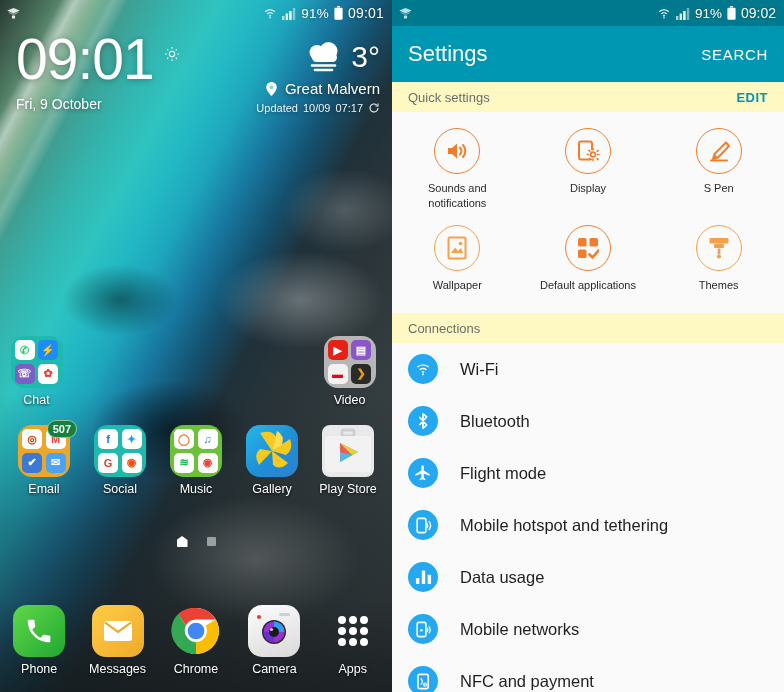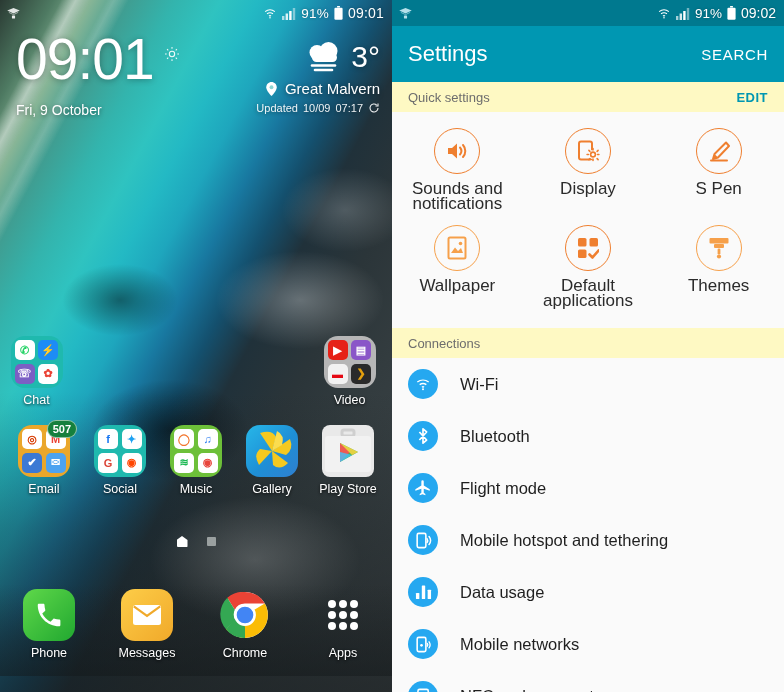--- a/index.html
+++ b/index.html
@@ -68,21 +68,21 @@
   .sb-txt { font-size: 13.5px; text-shadow: 0 0 3px rgba(0,0,0,.35); }
   .sb-clock { font-size: 14px; }
 
   
   .widget { position: relative; z-index: 5; padding: 2px 12px 0 16px; color:#fff; }
   .w-row { display: flex; align-items: flex-start; justify-content: space-between; }
   .clock-big {
     font-size: 57px; line-height: 62px; font-weight: 300;
     letter-spacing: -1px; text-shadow: 0 1px 6px rgba(0,0,0,.3);
   }
-  .clock-date { font-size: 14px; margin-top: 12px; text-shadow: 0 1px 4px rgba(0,0,0,.45); }
+  .clock-date { font-size: 14px; margin-top: 6px; text-shadow: 0 1px 4px rgba(0,0,0,.45); }
   .bright-icon { margin: 18px 0 0 10px; opacity: .92; }
   .weather { text-align: right; padding-top: 12px; min-width: 160px; }
   .w-top { display: flex; align-items: center; justify-content: flex-end; gap: 6px; }
   .temp { font-size: 30px; font-weight: 300; line-height: 32px; text-shadow: 0 1px 5px rgba(0,0,0,.35); }
   .w-loc {
     display: flex; align-items: center; justify-content: flex-end; gap: 8px;
     font-size: 15px; margin-top: 6px; text-shadow: 0 1px 4px rgba(0,0,0,.5);
   }
   .w-upd {
     display: flex; align-items: center; justify-content: flex-end; gap: 5px;
@@ -124,21 +124,21 @@
   }
   .pg-home {
     width: 11px; height: 11px; background: #fff;
     border-radius: 3px 3px 1px 1px;
     clip-path: polygon(50% 0, 100% 36%, 100% 100%, 0 100%, 0 36%);
   }
   .pg-dot { width: 9px; height: 9px; background: #9aa0a0; border-radius: 1px; }
 
   
   .dock {
-    position: absolute; z-index: 5; bottom: 16px; left: 0; right: 0; height: 92px;
+    position: absolute; z-index: 5; bottom: 0; left: 0; right: 0; height: 92px;
     display: flex; justify-content: space-around; align-items: flex-start;
     padding-top: 5px;
     background: linear-gradient(to bottom, rgba(20,25,27,0) 0%, rgba(20,25,27,.30) 60%, rgba(18,23,25,.45) 100%);
   }
 
   
   .settings { width: 392px; height: 692px; background: #fafafa; position: relative; overflow: hidden; }
   .set-status {
     height: 26px; background: #00798f; color: #fff;
     display: flex; align-items: center; padding: 0 8px 0 6px;
@@ -161,21 +161,21 @@
   .sec-head .a { font-size: 13px; color: #0097b2; font-weight: bold; letter-spacing: .5px; }
 
   .qgrid { display: grid; grid-template-columns: repeat(3, 1fr); padding: 12px 0 10px; background:#fafafa; }
   .qcell { display: flex; flex-direction: column; align-items: center; padding: 4px 2px 10px; }
   .qring {
     width: 46px; height: 46px; border-radius: 50%;
     border: 1.6px solid #ef7f2f; display: flex; align-items: center; justify-content: center;
   }
   .qring.light { border-color: #f6a04a; }
   .qlabel {
-    margin-top: 7px; font-size: 17px; color: #2b2b2b; text-align: center; line-height: 15px;
+    margin-top: 7px; font-size: 11px; color: #2b2b2b; text-align: center; line-height: 15px;
     max-width: 118px;
   }
 
   .list { background: #fafafa; }
   .row {
     height: 52px; display: flex; align-items: center; padding: 0 0 0 16px;
   }
   .row-ic {
     width: 30px; height: 30px; border-radius: 50%; background: #25a8f0;
     display: flex; align-items: center; justify-content: center; flex: 0 0 auto;
@@ -403,20 +403,35 @@
             <path d="M5.9 38 18 26.5A11 11 0 0 0 33 19h10A22 22 0 0 1 5.9 38z" fill="#fbbc05"></path>
             <path d="M43 13a22 22 0 0 1-19 33c-7 0-13-3-17-8l13.5-10A11 11 0 0 0 33 19z" fill="#fbbc05"></path>
             <path d="M24 46a22 22 0 0 1-18.1-8L16.5 24.5A11 11 0 0 0 24 35z" fill="#34a853"></path>
             <circle cx="24" cy="24" r="10.5" fill="#fff"></circle>
             <circle cx="24" cy="24" r="8" fill="#4285f4"></circle>
           </svg>
         </div>
         <div class="app-label">Chrome</div>
       </div>
       <div class="app">
+        <div class="ic" style="background:linear-gradient(160deg,#fdfdfd,#d9d9d9);display:flex;align-items:center;justify-content:center;">
+          <svg width="44" height="40" viewBox="0 0 44 40">
+            <rect x="27" y="2" width="11" height="3" rx="1.5" fill="#cfcfcf"></rect>
+            <circle cx="7" cy="6" r="2" fill="#e43b2e"></circle>
+            <circle cx="22" cy="21" r="12" fill="#2b2b2b"></circle>
+            <circle cx="22" cy="21" r="10.5" fill="#9b2fd1"></circle>
+            <path d="M22 10.5a10.5 10.5 0 0 1 10.5 10.5H22z" fill="#2f9cf0"></path>
+            <path d="M22 31.5A10.5 10.5 0 0 1 11.5 21H22z" fill="#6b2fd1"></path>
+            <circle cx="22" cy="21" r="5" fill="#1a1a1a"></circle>
+            <circle cx="19.5" cy="18.5" r="1.6" fill="#fff" opacity=".75"></circle>
+          </svg>
+        </div>
+        <div class="app-label">Camera</div>
+      </div>
+      <div class="app">
         <div class="ic" style="background:transparent;display:flex;align-items:center;justify-content:center;">
           <svg width="40" height="40" viewBox="0 0 40 40" fill="#fff">
             <circle cx="9" cy="9" r="4"></circle>
               <circle cx="20" cy="9" r="4"></circle>
               <circle cx="31" cy="9" r="4"></circle>
             <circle cx="9" cy="20" r="4"></circle>
               <circle cx="20" cy="20" r="4"></circle>
               <circle cx="31" cy="20" r="4"></circle>
             <circle cx="9" cy="31" r="4"></circle>
               <circle cx="20" cy="31" r="4"></circle>

